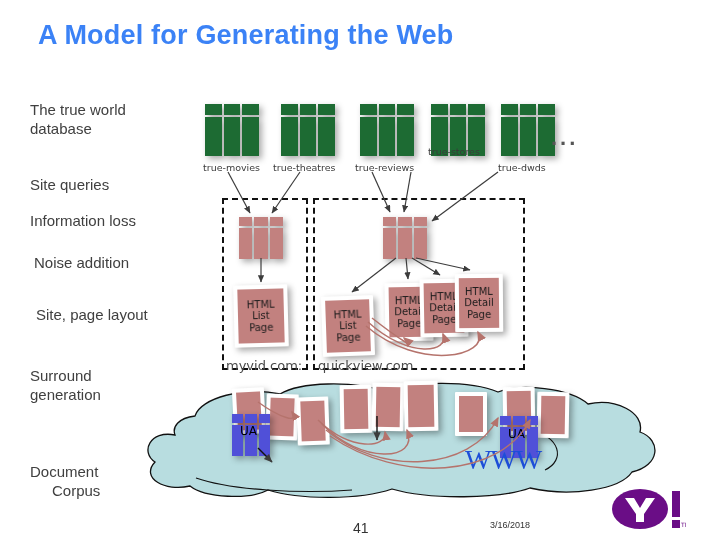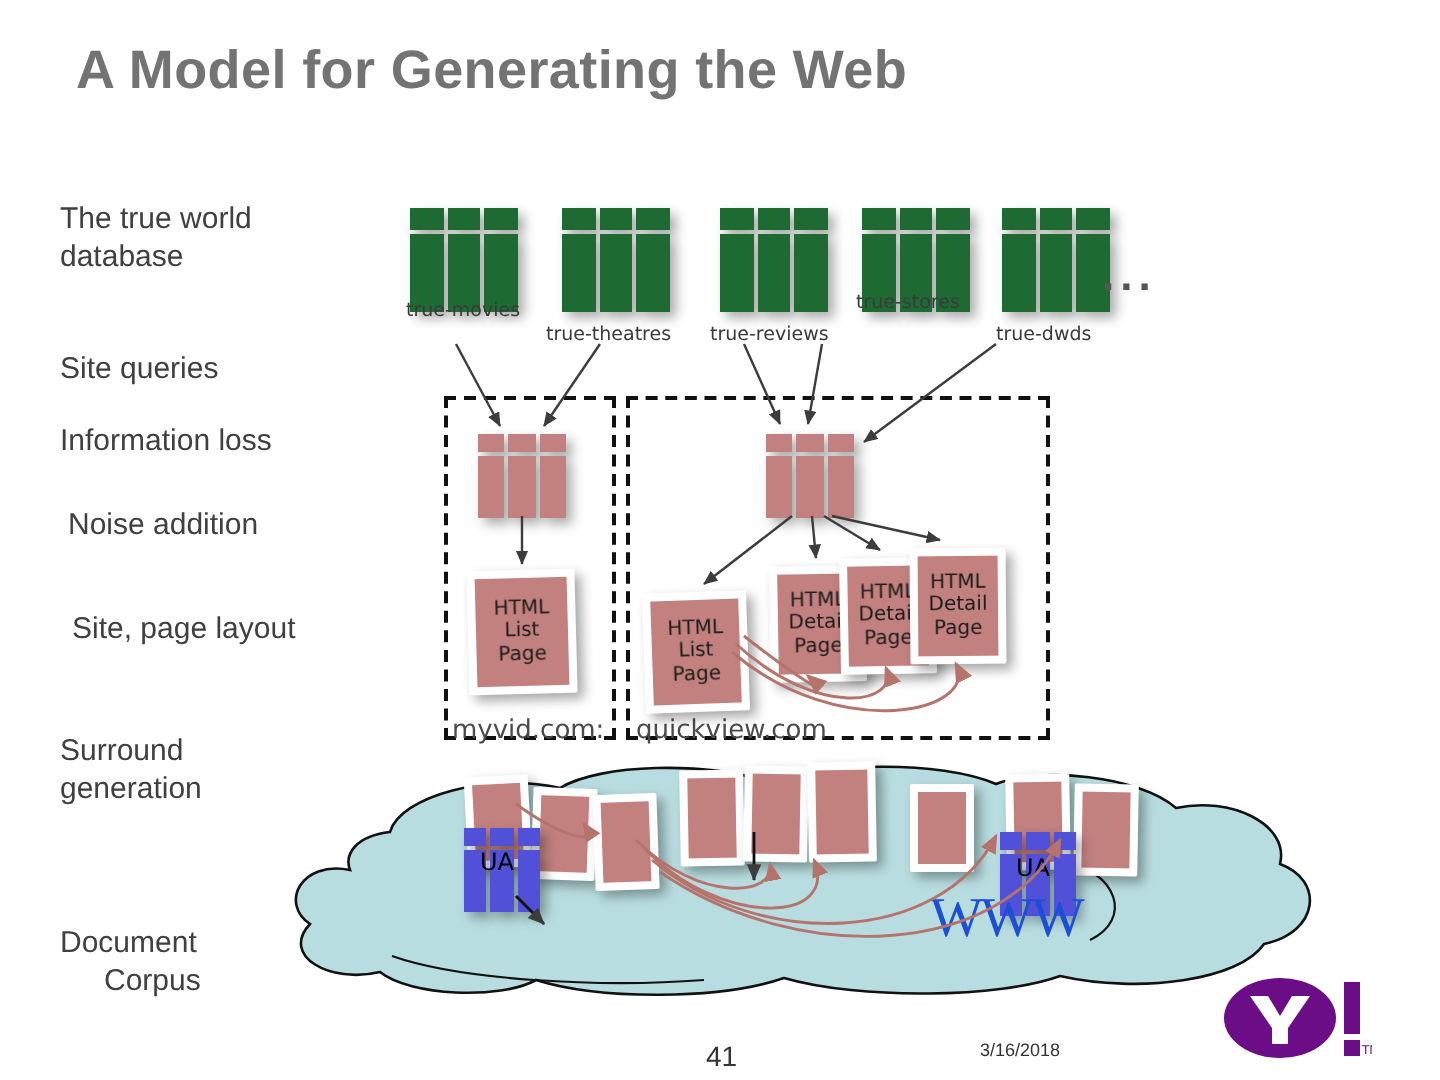--- a/index.html
+++ b/index.html
@@ -16,21 +16,21 @@
     color: #000;
   }
 
   
   #slide-title {
     position: absolute;
     left: 38px;
     top: 20px;
     font-size: 27px;
     font-weight: bold;
-    color: #737373;
+    color: #3b82f6;
     letter-spacing: 0.2px;
     white-space: nowrap;
   }
 
   
   .left-label {
     position: absolute;
     font-size: 15px;
     line-height: 1.28;
     color: #404040;
@@ -211,21 +211,21 @@
   </div>
 <div class="tbl green green-tbl" style="left:501px; top:104px;">
     <i></i>
     <i></i>
     <i></i>
     <i></i>
     <i></i>
     <i></i>
   </div>
 
-<div class="green-cap" style="left:203px; top:150px;">true-movies</div>
+<div class="green-cap" style="left:203px; top:162px;">true-movies</div>
 <div class="green-cap" style="left:273px; top:162px;">true-theatres</div>
 <div class="green-cap" style="left:355px; top:162px;">true-reviews</div>
 <div class="green-cap" style="left:428px; top:146px;text-align:center;">true-stores</div>
 <div class="green-cap" style="left:498px; top:162px;">true-dwds</div>
 <div class="dots" style="left:551px; top:127px;">...</div>
 
 <div class="site-box" style="left:222px; top:198px; width:86px; height:172px;"></div>
 <div class="site-box" style="left:313px; top:198px; width:212px; height:172px;"></div>
 
 <div class="site-name" style="left:226px; top:358px;">myvid.com:</div>

